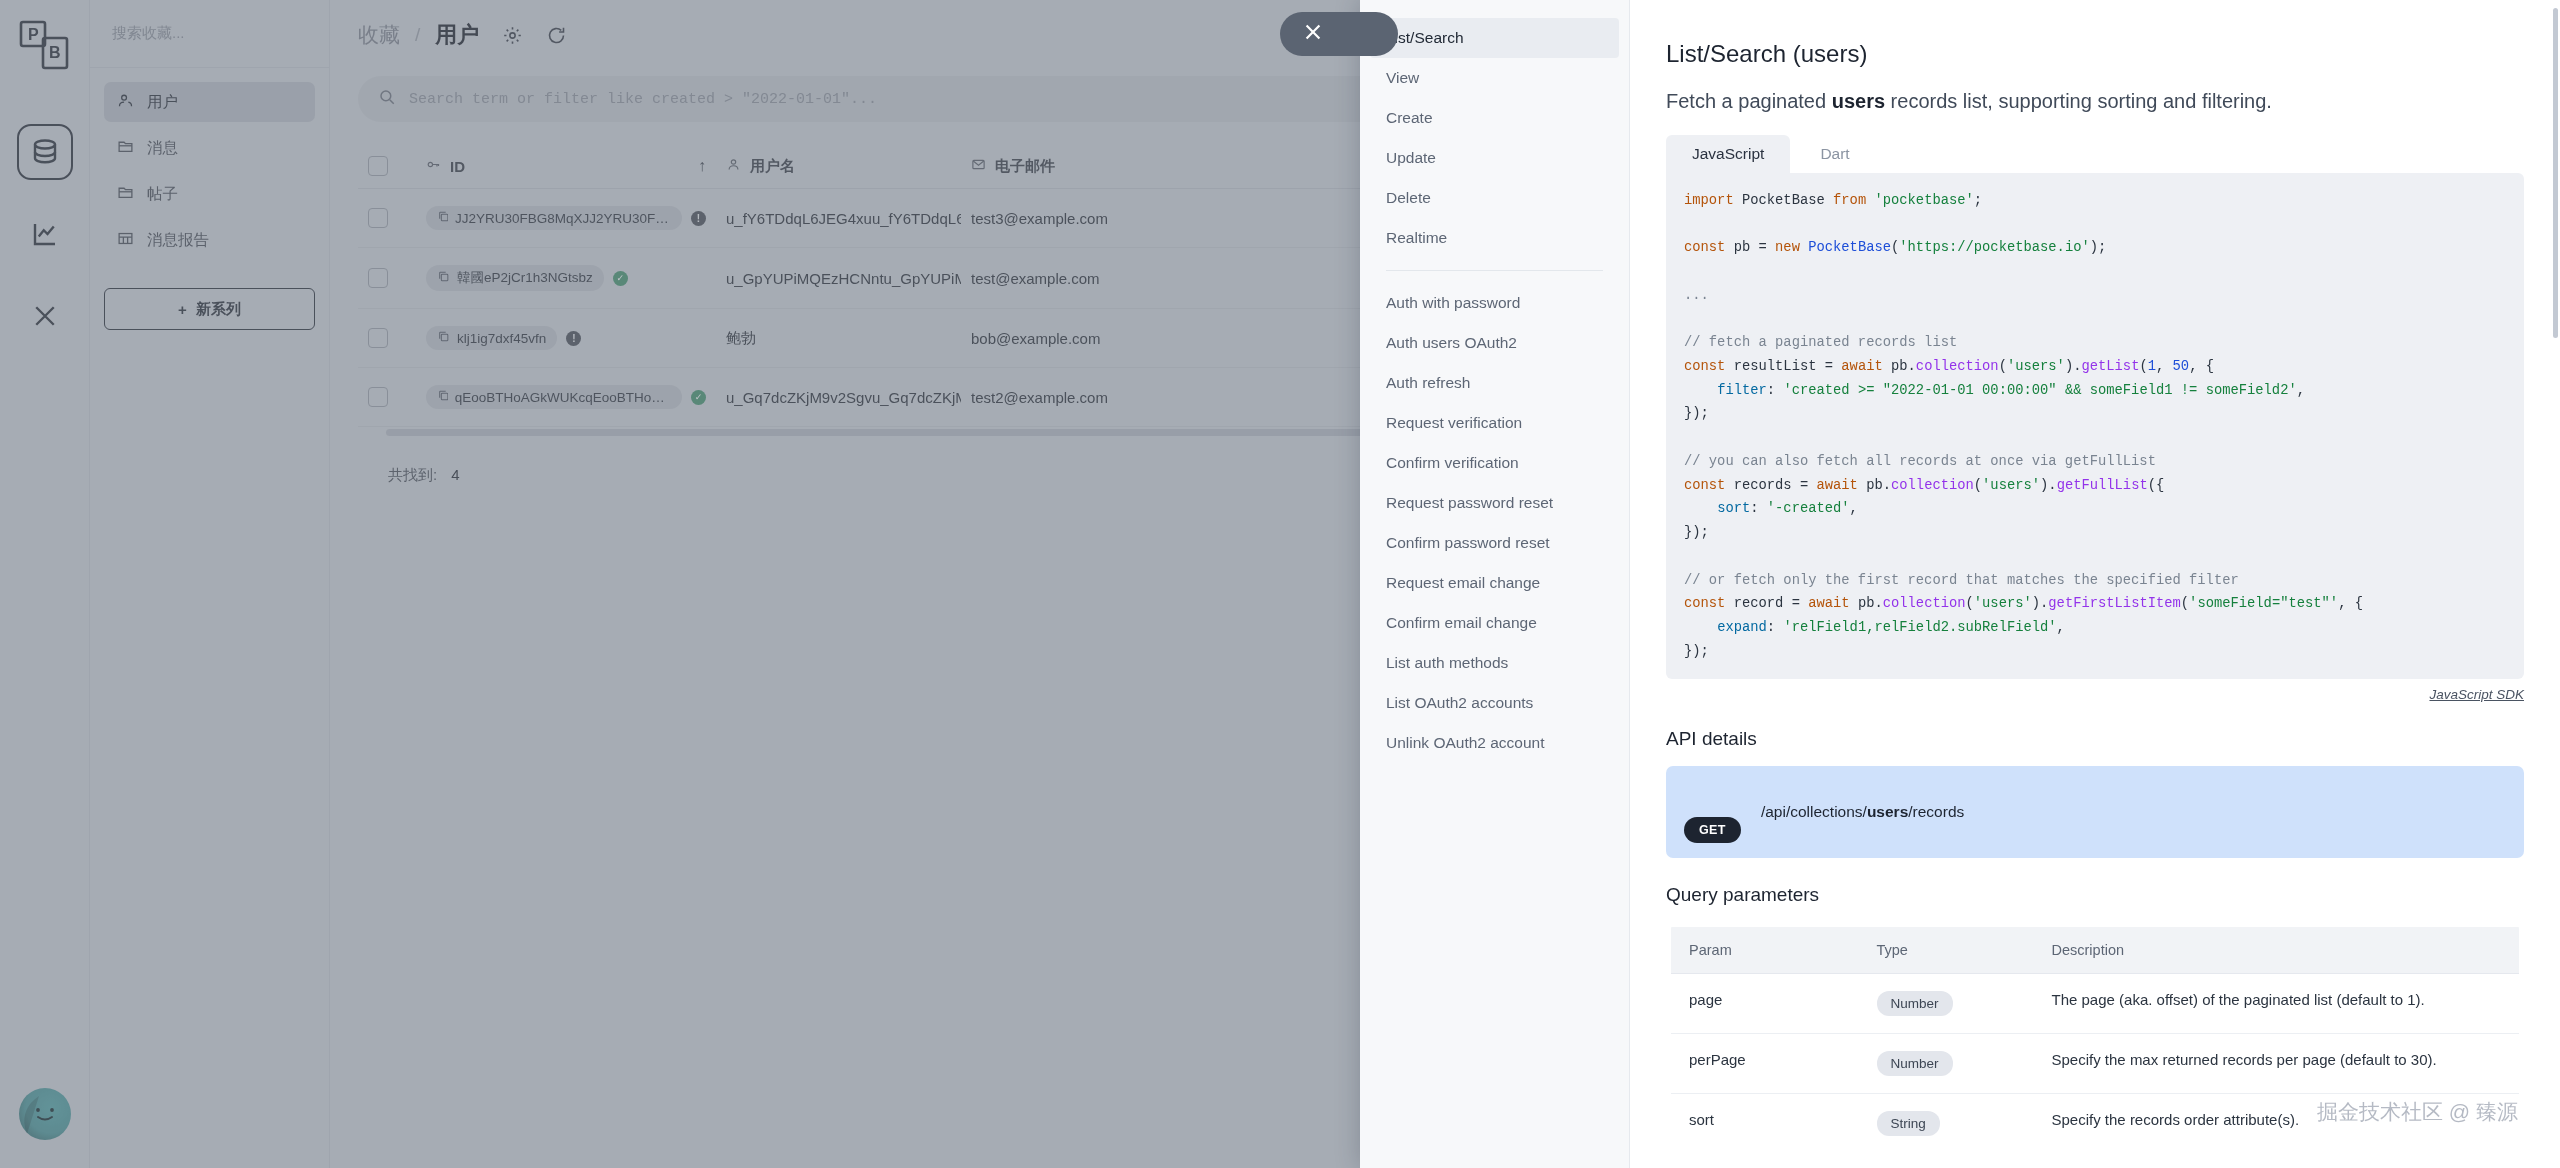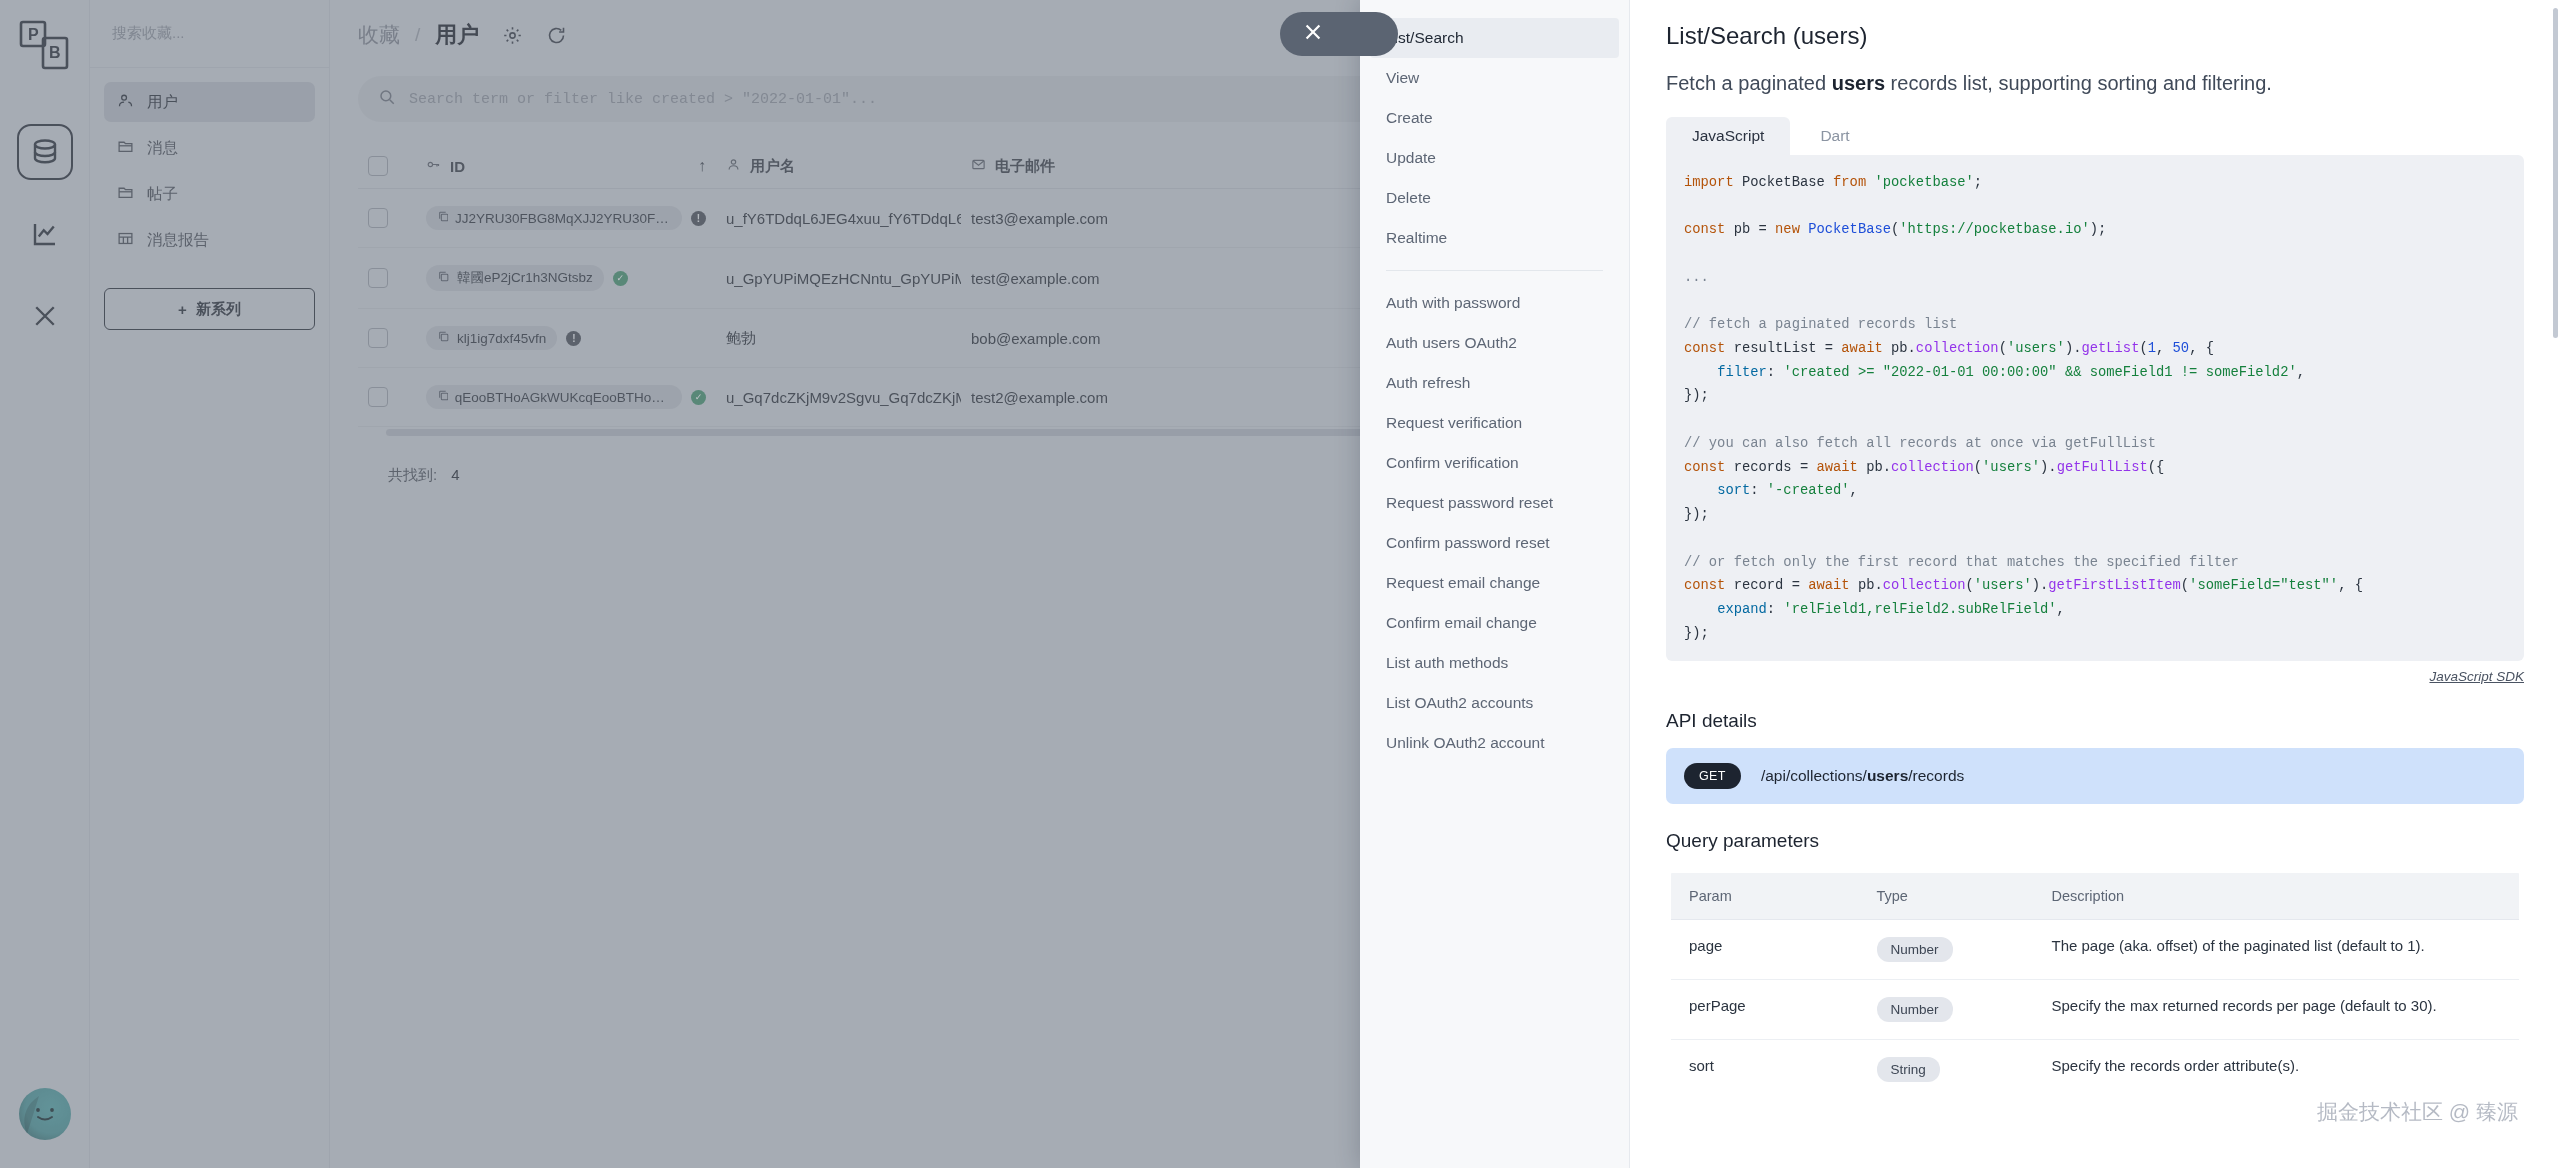--- a/index.html
+++ b/index.html
@@ -141,21 +141,21 @@
     width: 270px; flex: 0 0 270px; background: #f7f8fa;
     border-right: 1px solid #e6e9ee; padding: 18px 0; overflow: hidden;
   }
   .nav-item {
     padding: 11px 26px; font-size: 15.5px; color: #5d6675;
     white-space: nowrap; overflow: hidden; text-overflow: ellipsis;
   }
   .nav-item.active { background: #e9ecf1; color: #222a36; border-radius: 4px; margin: 0 10px; padding: 11px 16px; }
   .nav-sep { height: 1px; background: #e3e7ec; margin: 12px 26px; }
 
-  .docs-body { flex: 1; padding: 22px 36px 0 36px; overflow: hidden; position: relative; }
+  .docs-body { flex: 1; padding: 40px 36px 0 36px; overflow: hidden; position: relative; }
   .docs-title { font-size: 24px; color: #1d2430; margin-bottom: 22px; }
   .docs-desc { font-size: 20px; color: #404a59; margin-bottom: 22px; }
   .docs-desc b { font-weight: bold; color: #1d2430; }
 
   .code-tabs { display: flex; gap: 4px; }
   .code-tab {
     padding: 10px 26px; font-size: 15.5px; color: #8b94a2;
     border-radius: 6px 6px 0 0;
   }
   .code-tab.active { background: #eef0f4; color: #2a3240; }
@@ -177,21 +177,21 @@
     font-style: italic; text-decoration: underline; margin-top: 8px;
   }
 
   .sec-h { font-size: 19px; color: #1d2430; margin: 26px 0 16px 0; }
   .endpoint {
     background: #cfe1fb; border-radius: 7px; padding: 15px 18px;
     display: flex; align-items: center; gap: 20px;
   }
   .verb {
     background: #1d2430; color: #fff; border-radius: 15px;
-    padding: 6px 15px; font-size: 12.5px; font-weight: normal; letter-spacing: .4px;
+    padding: 6px 15px; font-size: 12.5px; font-weight: bold; letter-spacing: .4px; margin-top: 36px;
   }
   .path { font-size: 15.5px; color: #1d2430; }
   .path b { font-weight: bold; }
 
   .qp-table { width: 100%; border-collapse: collapse; border: 5px solid #3b82f6; border-radius: 6px; overflow: hidden; }
   .qp-table th {
     background: #f1f3f6; text-align: left; font-size: 14.5px; color: #5d6675;
     font-weight: normal; padding: 15px 18px; border-bottom: 1px solid #e5e8ee;
   }
   .qp-table td { font-size: 15px; color: #2b3440; padding: 17px 18px; border-bottom: 1px solid #eceff3; vertical-align: top; }

